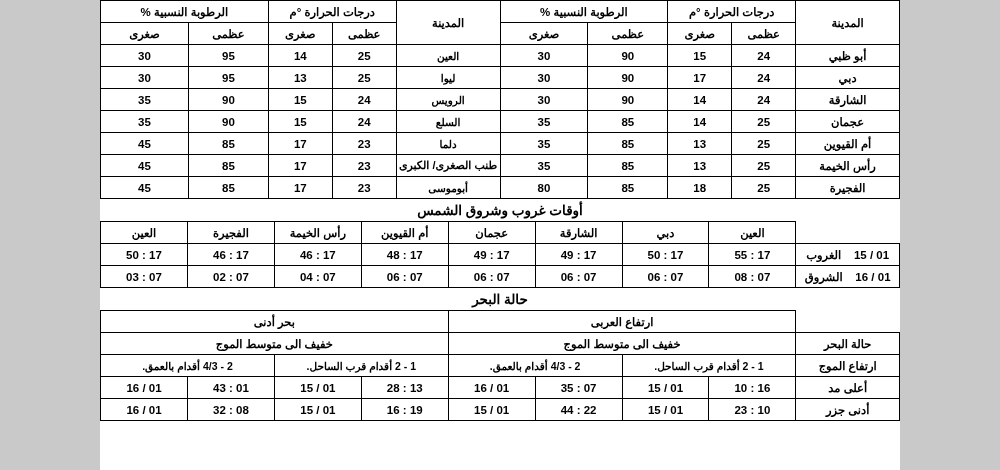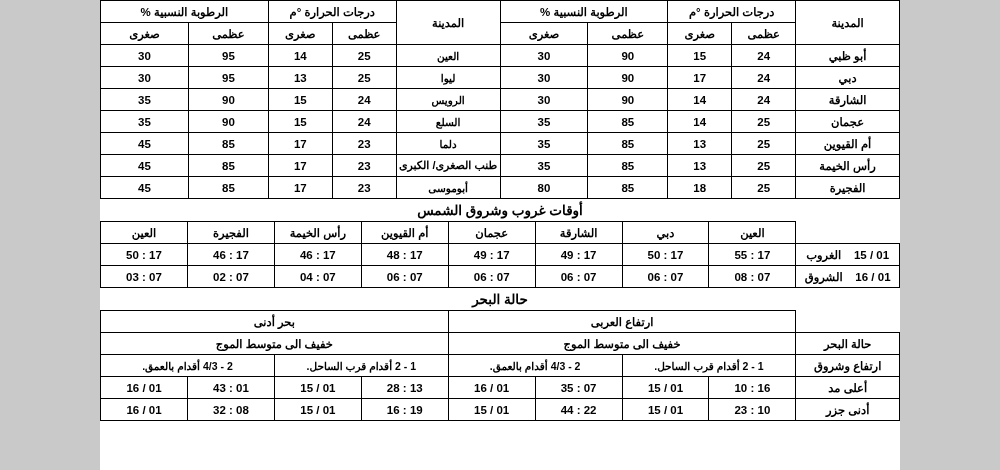--- a/index.html
+++ b/index.html
@@ -258,21 +258,21 @@
           <td style="border-top:none;border-right:none;"></td>
           <td colspan="4">ارتفاع العربى</td>
           <td colspan="4">بحر أدنى</td>
         </tr>
         <tr>
           <td>حالة البحر</td>
           <td colspan="4">خفيف الى متوسط الموج</td>
           <td colspan="4">خفيف الى متوسط الموج</td>
         </tr>
         <tr>
-          <td>ارتفاع وشروق</td>
+          <td>ارتفاع الموج</td>
           <td colspan="2" class="tiny">1 - 2 أقدام قرب الساحل.</td>
           <td colspan="2" class="tiny">2 - 4/3 أقدام بالعمق.</td>
           <td colspan="2" class="tiny">1 - 2 أقدام قرب الساحل.</td>
           <td colspan="2" class="tiny">2 - 4/3 أقدام بالعمق.</td>
         </tr>
         <tr>
           <td>أعلى مد</td>
           <td>16 : 10</td>
           <td>01 / 15</td>
           <td>07 : 35</td>

